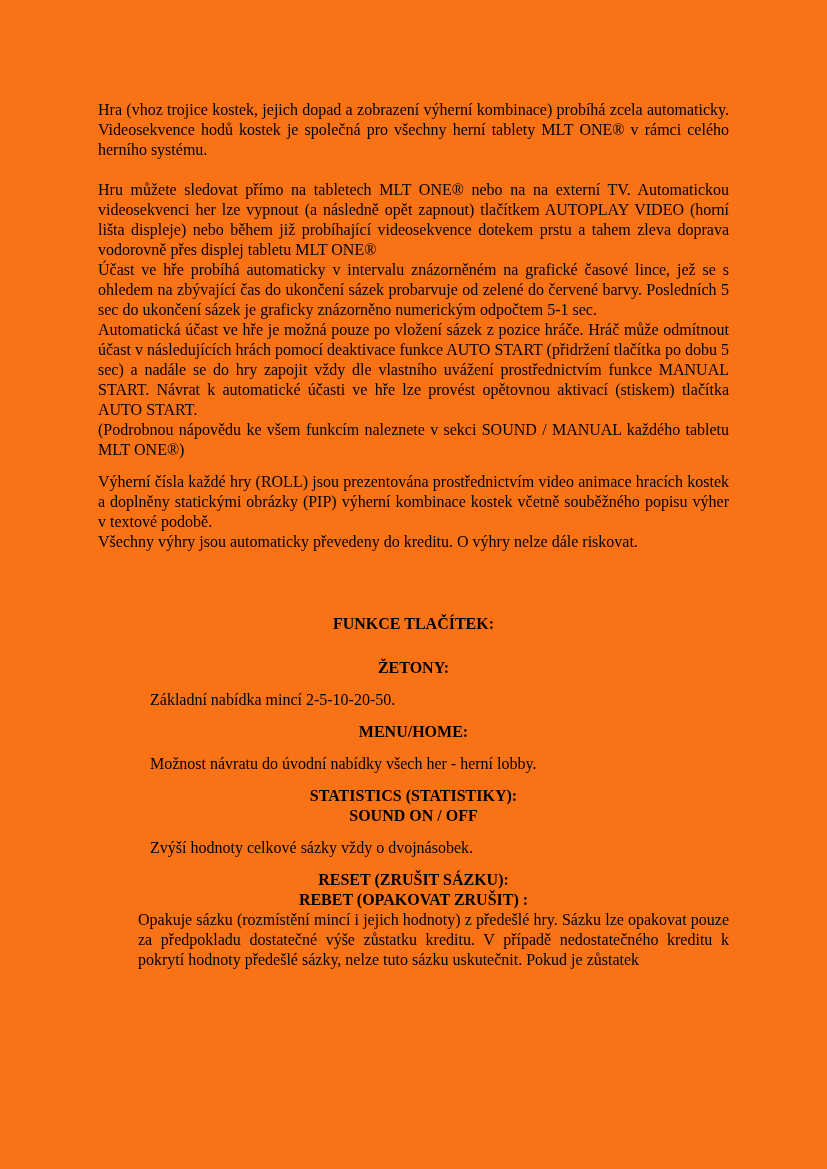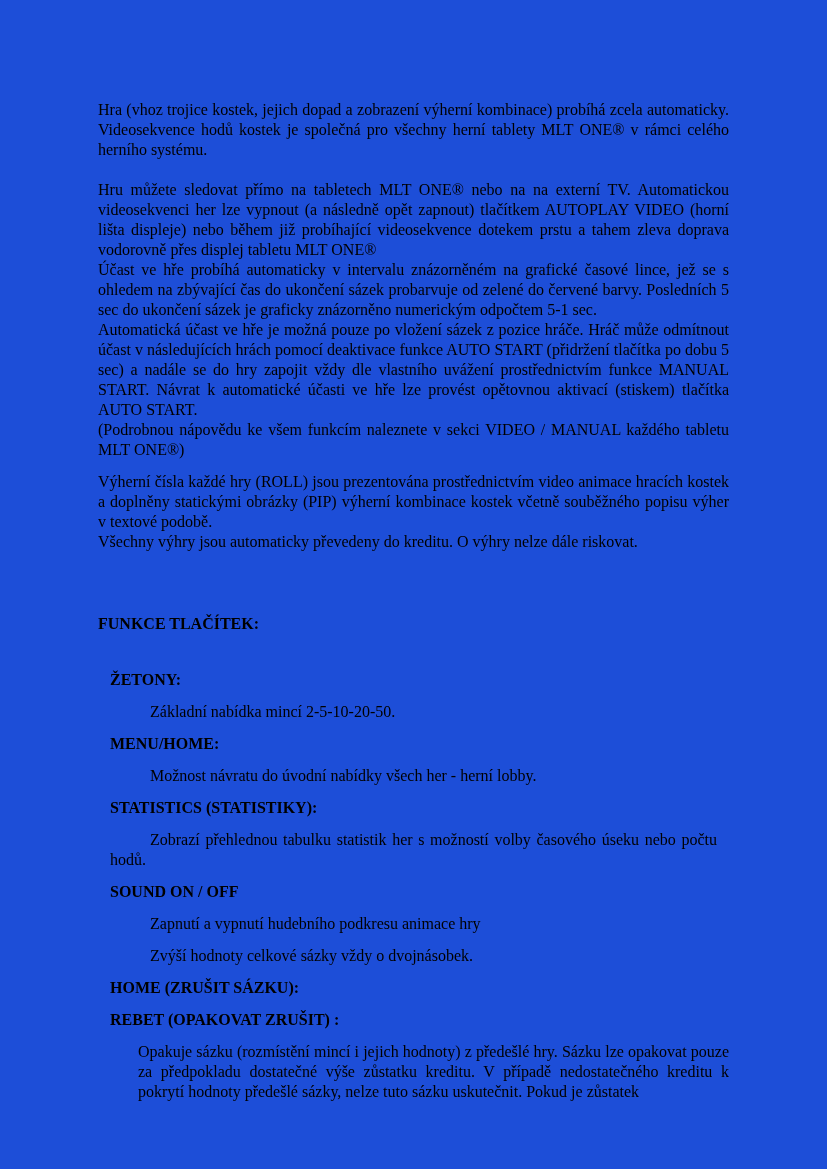--- a/index.html
+++ b/index.html
@@ -1,45 +1,45 @@
 <!DOCTYPE html>
 <html><head>
 <meta charset="utf-8">
 <style>
   html, body { margin: 0; padding: 0; background: #ffffff; }
   .page {
     position: relative;
     width: 827px;
     height: 1169px;
-    background: #1d4ed8;
+    background: #f97316;
     box-sizing: border-box;
     padding: 100px 98px 0 98px;
     font-family: "Liberation Serif", serif;
     font-size: 16px;
     line-height: 20px;
     color: #000000;
     overflow: hidden;
   }
   .para {
     margin: 0;
     text-align: justify;
   }
   .blank { height: 20px; }
   .blank-small { height: 12px; }
   .gap-large { height: 62px; }
   .gap-heading { height: 24px; }
   .section-heading {
     margin: 0;
     font-weight: bold;
-    text-align: left;
+    text-align: center;
   }
   .term {
-    margin: 12px;
+    margin: 0;
     font-weight: bold;
-    text-align: left;
+    text-align: center;
   }
   .def-first {
     margin: 12px;
     text-indent: 40px;
     text-align: justify;
   }
   .def-block {
     margin: 0 0 0 40px;
     text-align: justify;
   }
@@ -47,42 +47,40 @@
 </head>
 <body>
 
 <div class="page">
 
   <p class="para">Hra (vhoz trojice kostek, jejich dopad a zobrazení výherní kombinace) probíhá zcela automaticky. Videosekvence hodů kostek je společná pro všechny herní tablety MLT ONE® v rámci celého herního systému.</p>
   <div class="blank"></div>
   <p class="para">Hru můžete sledovat přímo na tabletech MLT ONE® nebo na na externí TV. Automatickou videosekvenci her lze vypnout (a následně opět zapnout) tlačítkem AUTOPLAY VIDEO (horní lišta displeje) nebo během již probíhající videosekvence dotekem prstu a tahem zleva doprava vodorovně přes displej tabletu MLT ONE®</p>
   <p class="para">Účast ve hře probíhá automaticky v intervalu znázorněném na grafické časové lince, jež se s ohledem na zbývající čas do ukončení sázek probarvuje od zelené do červené barvy. Posledních 5 sec do ukončení sázek je graficky znázorněno numerickým odpočtem 5-1 sec.</p>
   <p class="para">Automatická účast ve hře je možná pouze po vložení sázek z pozice hráče. Hráč může odmítnout účast v následujících hrách pomocí deaktivace funkce AUTO START (přidržení tlačítka po dobu 5 sec) a nadále se do hry zapojit vždy dle vlastního uvážení prostřednictvím funkce MANUAL START. Návrat k automatické účasti ve hře lze provést opětovnou aktivací (stiskem) tlačítka AUTO START.</p>
-  <p class="para">(Podrobnou nápovědu ke všem funkcím naleznete v sekci VIDEO / MANUAL každého tabletu MLT ONE®)</p>
+  <p class="para">(Podrobnou nápovědu ke všem funkcím naleznete v sekci SOUND / MANUAL každého tabletu MLT ONE®)</p>
   <div class="blank-small"></div>
   <p class="para">Výherní čísla každé hry (ROLL) jsou prezentována prostřednictvím video animace hracích kostek a doplněny statickými obrázky (PIP) výherní kombinace kostek včetně souběžného popisu výher v textové podobě.</p>
   <p class="para">Všechny výhry jsou automaticky převedeny do kreditu. O výhry nelze dále riskovat.</p>
 
   <div class="gap-large"></div>
 
   <p class="section-heading">FUNKCE TLAČÍTEK:</p>
   <div class="gap-heading"></div>
 
   <p class="term">ŽETONY:</p>
   <p class="def-first">Základní nabídka mincí 2-5-10-20-50.</p>
 
   <p class="term">MENU/HOME:</p>
   <p class="def-first">Možnost návratu do úvodní nabídky všech her - herní lobby.</p>
 
   <p class="term">STATISTICS (STATISTIKY):</p>
-  <p class="def-first">Zobrazí přehlednou tabulku statistik her s možností volby časového úseku nebo počtu hodů.</p>
 
   <p class="term">SOUND ON / OFF</p>
-  <p class="def-first">Zapnutí a vypnutí hudebního podkresu animace hry</p>
 
   <p class="def-first">Zvýší hodnoty celkové sázky vždy o dvojnásobek.</p>
 
-  <p class="term">HOME (ZRUŠIT SÁZKU):</p>
+  <p class="term">RESET (ZRUŠIT SÁZKU):</p>
 
   <p class="term">REBET (OPAKOVAT ZRUŠIT) :</p>
   <p class="def-block">Opakuje sázku (rozmístění mincí i jejich hodnoty) z předešlé hry. Sázku lze opakovat pouze za předpokladu dostatečné výše zůstatku kreditu. V případě nedostatečného kreditu k pokrytí hodnoty předešlé sázky, nelze tuto sázku uskutečnit. Pokud je zůstatek</p>
 
 </div>
 
 </body></html>

